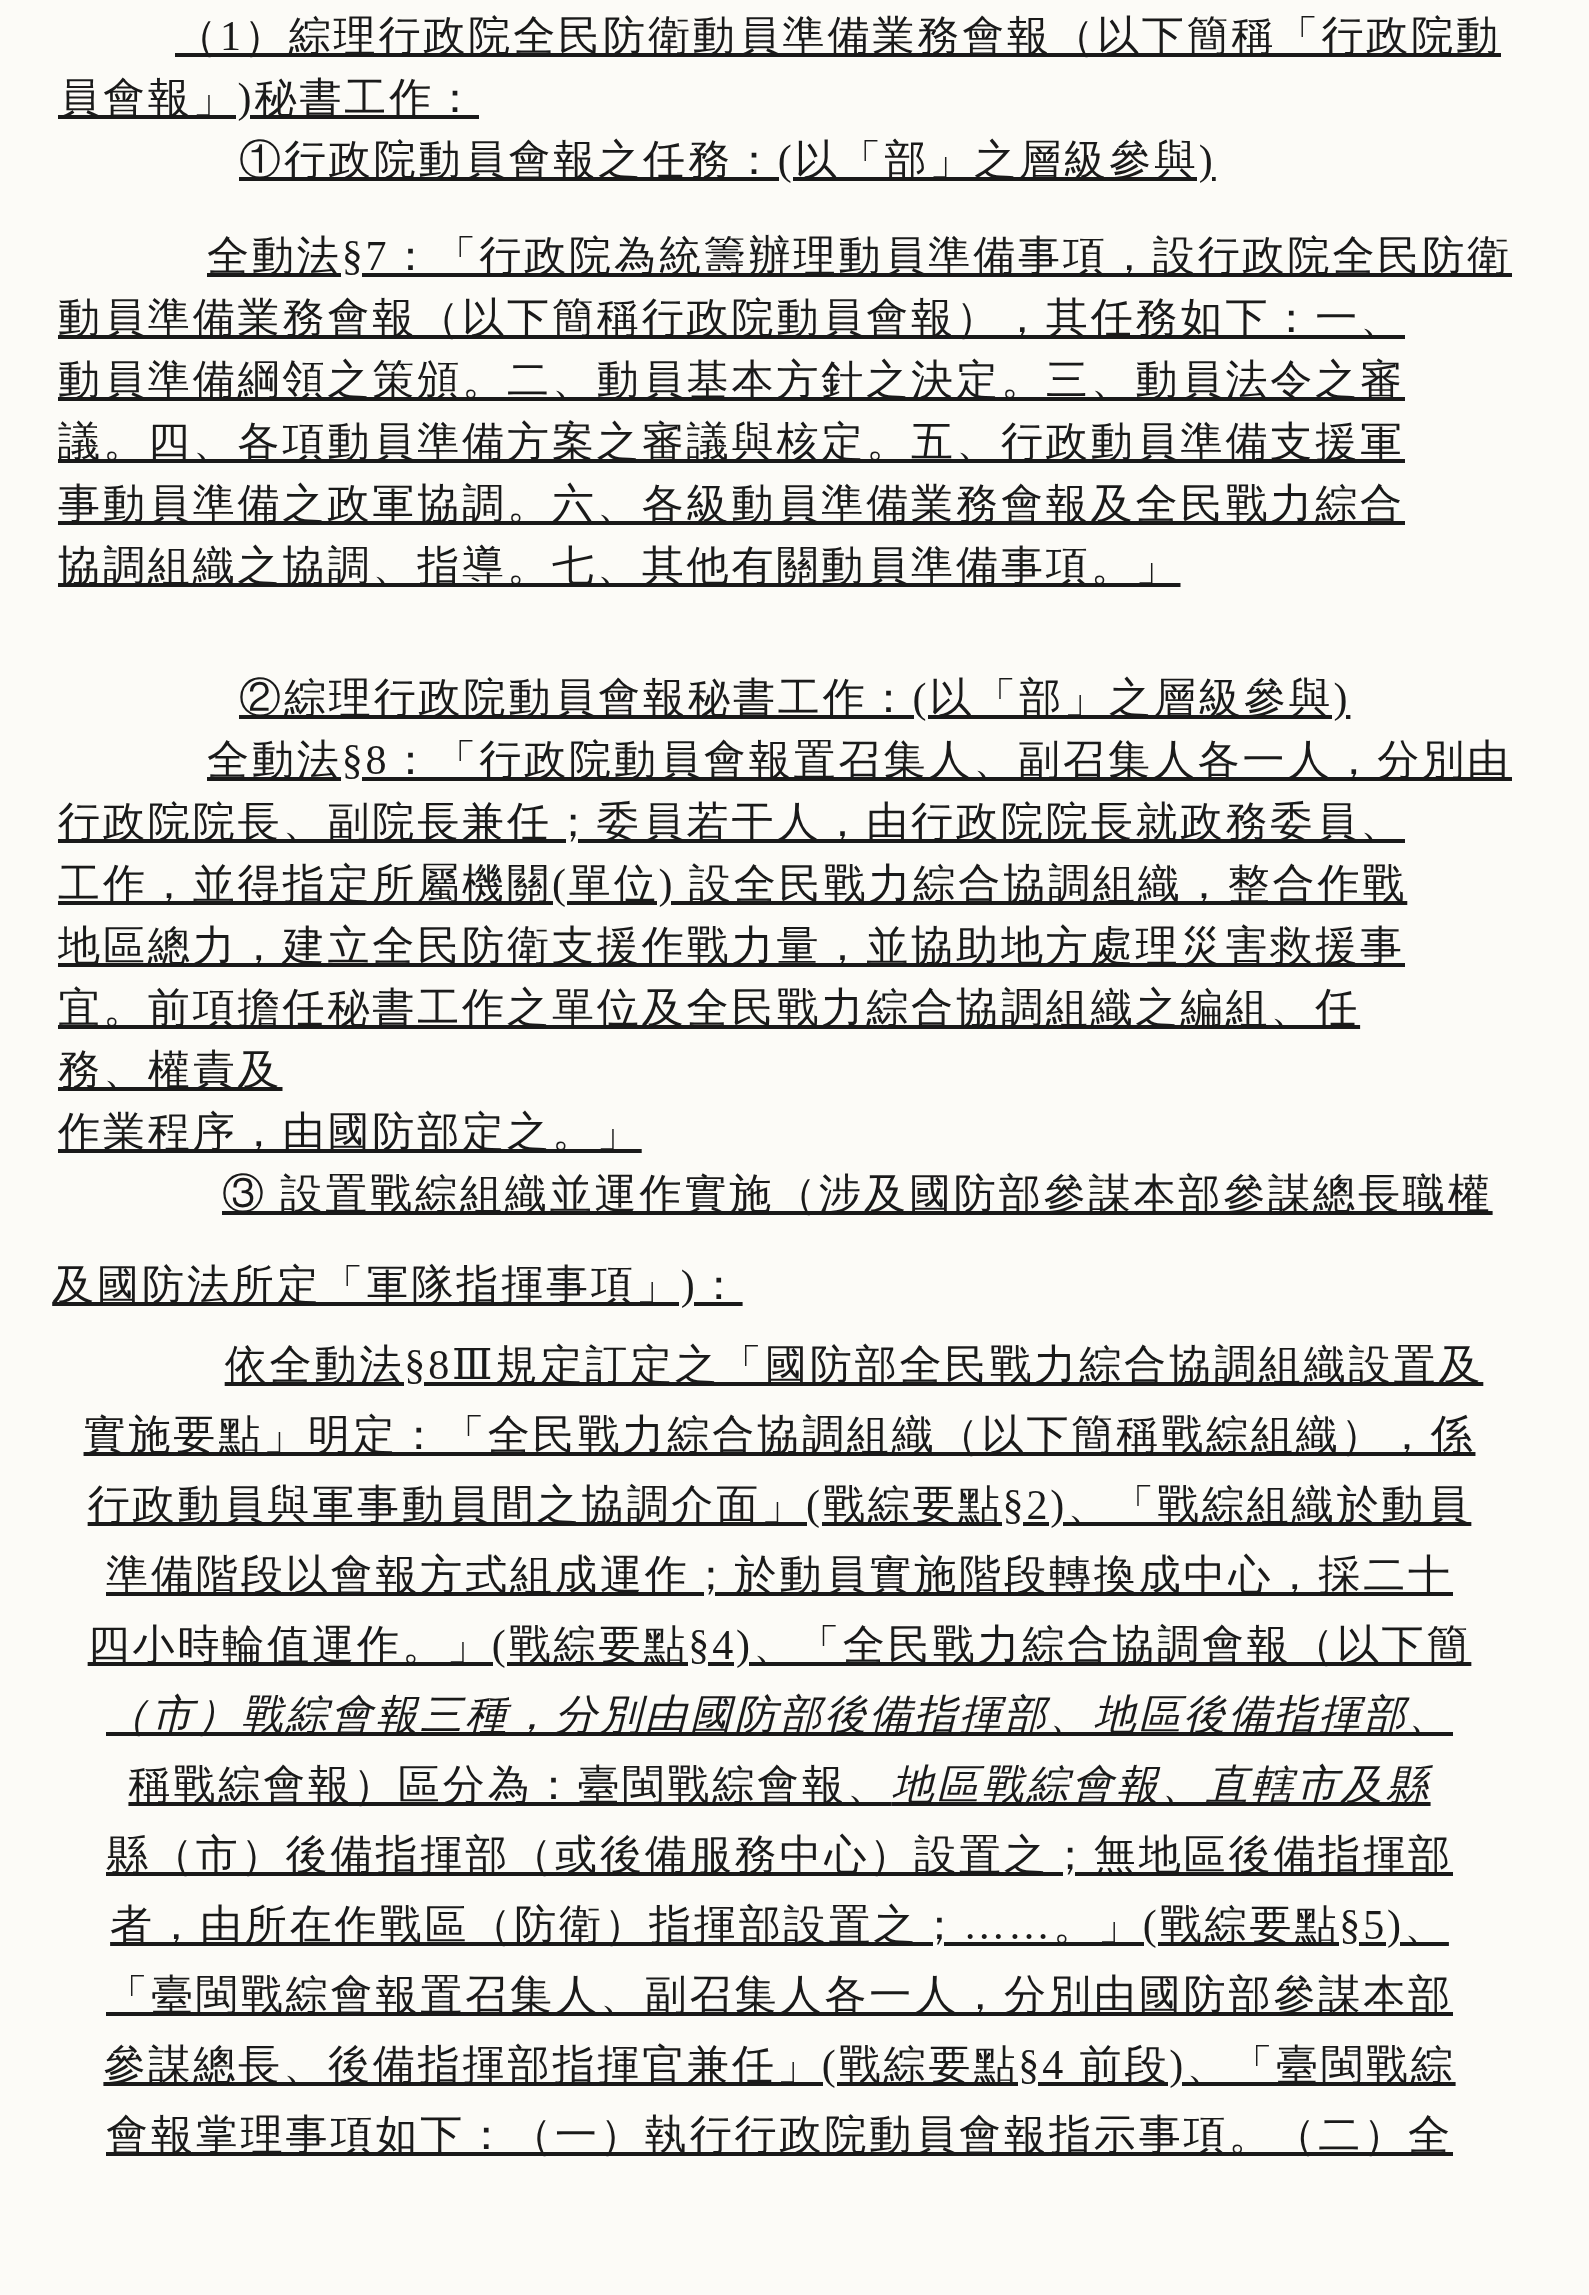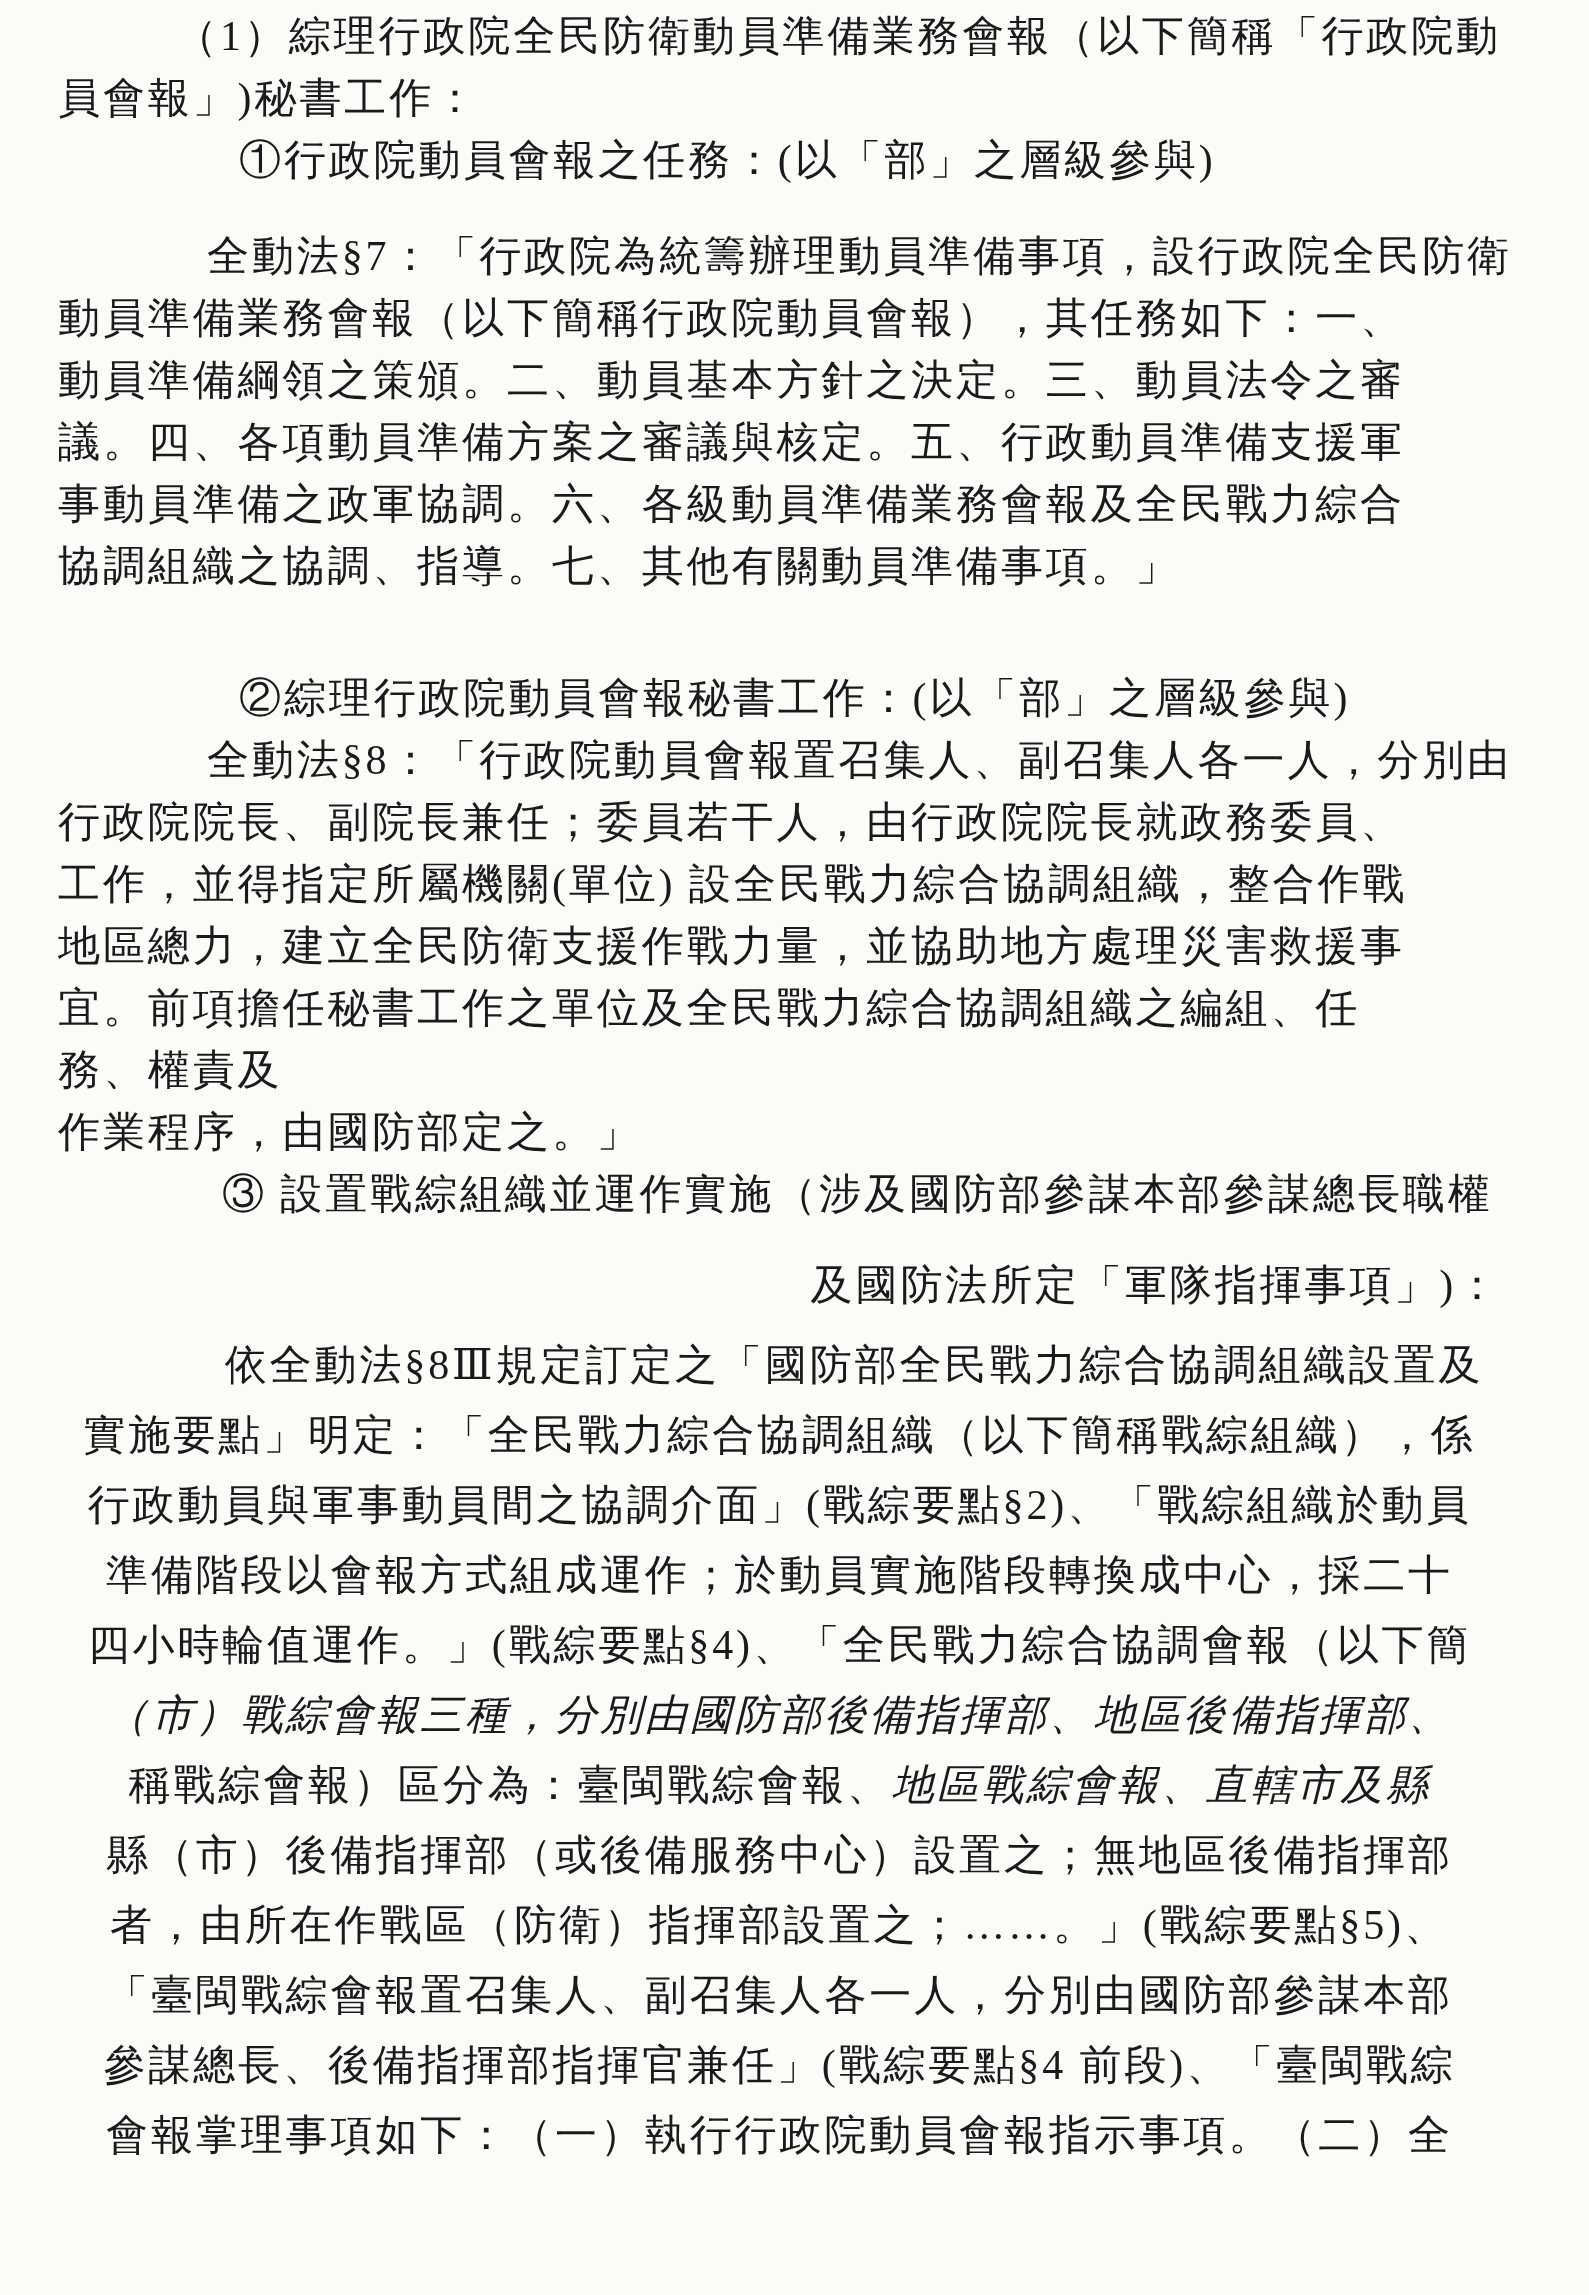--- a/index.html
+++ b/index.html
@@ -29,30 +29,30 @@
   }
   .wide .line {
     line-height: 70px;
     height: 70px;
     text-align: center;
   }
   
   .sp-sm  { margin-top: 14px; }
   .sp-md  { margin-top: 34px; }
   .sp-lg  { }
-  .sp-xl  { margin-top: 29px; text-align: right; }
+  .sp-xl  { margin-top: 29px; }
   .sp-xxl { margin-top: 70px; }
   
   .ind-num  { text-indent: 117px; }  
   .ind-circ { text-indent: 181px; }  
   .ind-body { text-indent: 149px; }  
   .ind-h3   { text-indent: 164px; }  
   .outdent  { margin-left: -5.8px; }
   .em { font-style: italic; }
-  .run { display: inline; }
+  .run { display: inline; text-decoration: underline; }
 </style>
 </head>
 <body>
 
 <div class="page">
 
   <section class="para">
     <div class="line ind-num"><span class="run">（1）綜理行政院全民防衛動員準備業務會報（以下簡稱「行政院動</span></div>
     <div class="line"><span class="run">員會報」)秘書工作：</span></div>
   </section>

